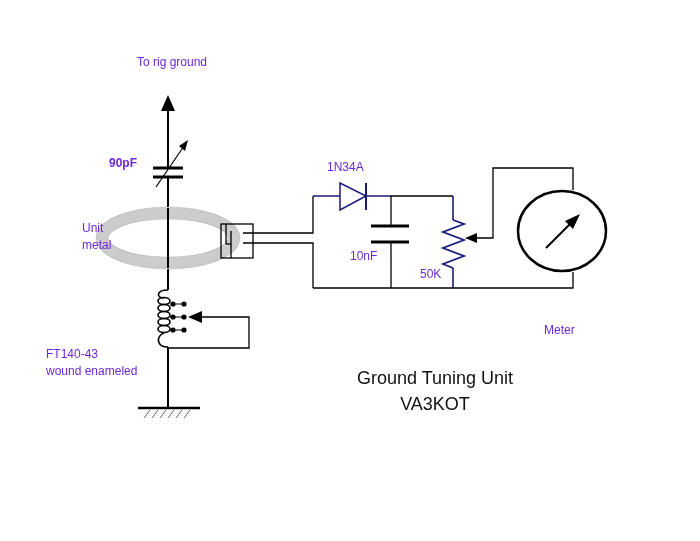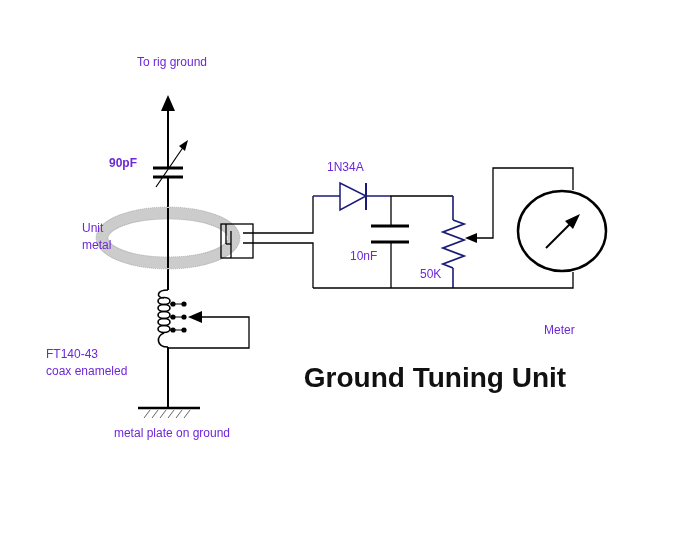--- a/index.html
+++ b/index.html
@@ -1,20 +1,20 @@
 <!DOCTYPE html>
 <html><head>
 <meta charset="utf-8">
 <style>
   html, body { margin: 0; padding: 0; background: #ffffff; }
   body { width: 700px; height: 541px; position: relative; overflow: hidden; font-family: "Liberation Sans", sans-serif; }
   #schematic { position: absolute; left: 0; top: 0; }
   .lbl { position: absolute; font-family: "Liberation Sans", sans-serif; font-size: 12px; color: #6d28d9; line-height: 17px; white-space: nowrap; }
   .center { text-align: center; }
-  .title { position: absolute; font-family: "Liberation Sans", sans-serif; font-weight: bold; font-size: 28px; color: #111; text-align: center; line-height: 26px; white-space: nowrap; }
+  .title { position: absolute; font-family: "Liberation Sans", sans-serif; font-weight: normal; font-size: 18px; color: #111; text-align: center; line-height: 26px; white-space: nowrap; }
 </style>
 </head>
 <body>
 
 <svg id="schematic" width="700" height="541" viewBox="0 0 700 541" xmlns="http://www.w3.org/2000/svg">
 
   <line x1="168" y1="108" x2="168" y2="168" stroke="#000" stroke-width="2"></line>
   <polygon points="168,95 161,111 175,111" fill="#000"></polygon>
 
   <g>
@@ -108,25 +108,25 @@
 <div class="lbl center" style="left:112px;top:54px;width:120px;">
   <div>To rig ground</div>
 </div>
 <div class="lbl" style="left:109px;top:155px;font-weight:bold;">90pF</div>
 <div class="lbl" style="left:82px;top:220px;">
   <div>Unit</div>
   <div>metal</div>
 </div>
 <div class="lbl" style="left:46px;top:306px;margin-top:40px;">
   <div>FT140-43</div>
-  <div>coax enameled</div>
+  <div>wound enameled</div>
 </div>
 <div class="lbl center" style="left:82px;top:425px;width:180px;">
-  <div>metal plate on ground</div>
 </div>
 <div class="lbl" style="left:327px;top:159px;">1N34A</div>
 <div class="lbl" style="left:350px;top:248px;">10nF</div>
 <div class="lbl" style="left:420px;top:266px;">50K</div>
 <div class="lbl" style="left:544px;top:298px;margin-top:24px;">Meter</div>
 
 <div class="title" style="left:300px;top:365px;width:270px;">
   <div>Ground Tuning Unit</div>
+  <div>VA3KOT</div>
 </div>
 
 </body></html>

